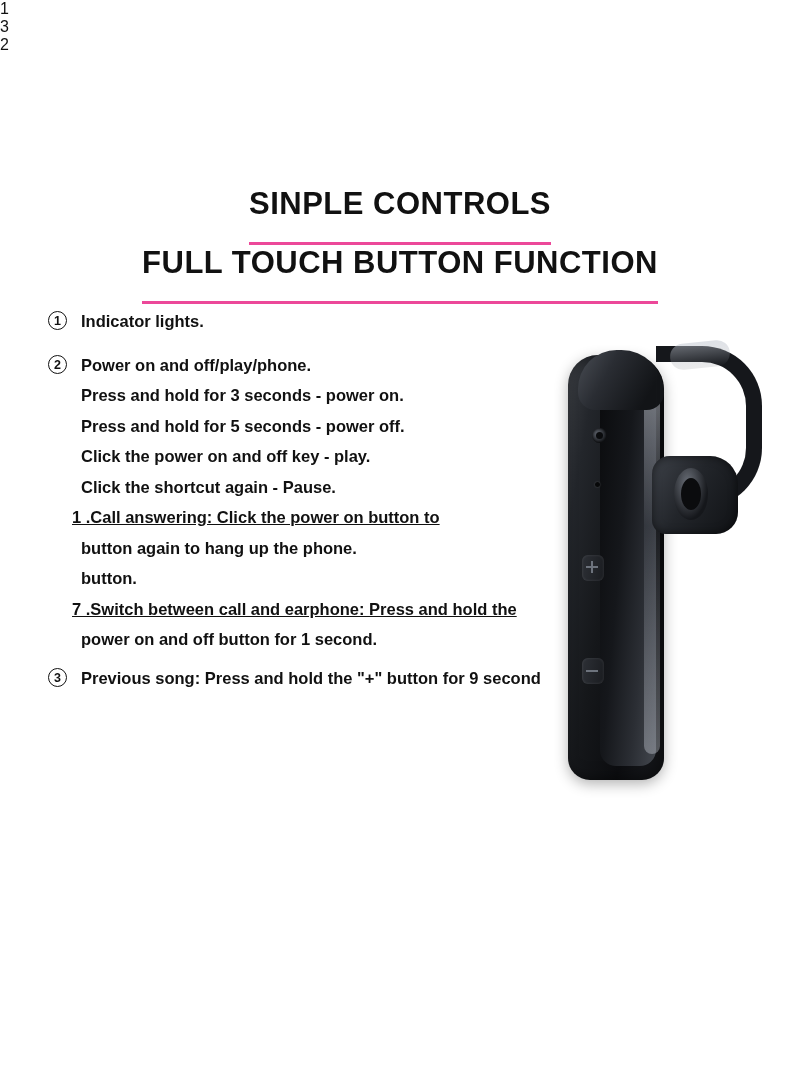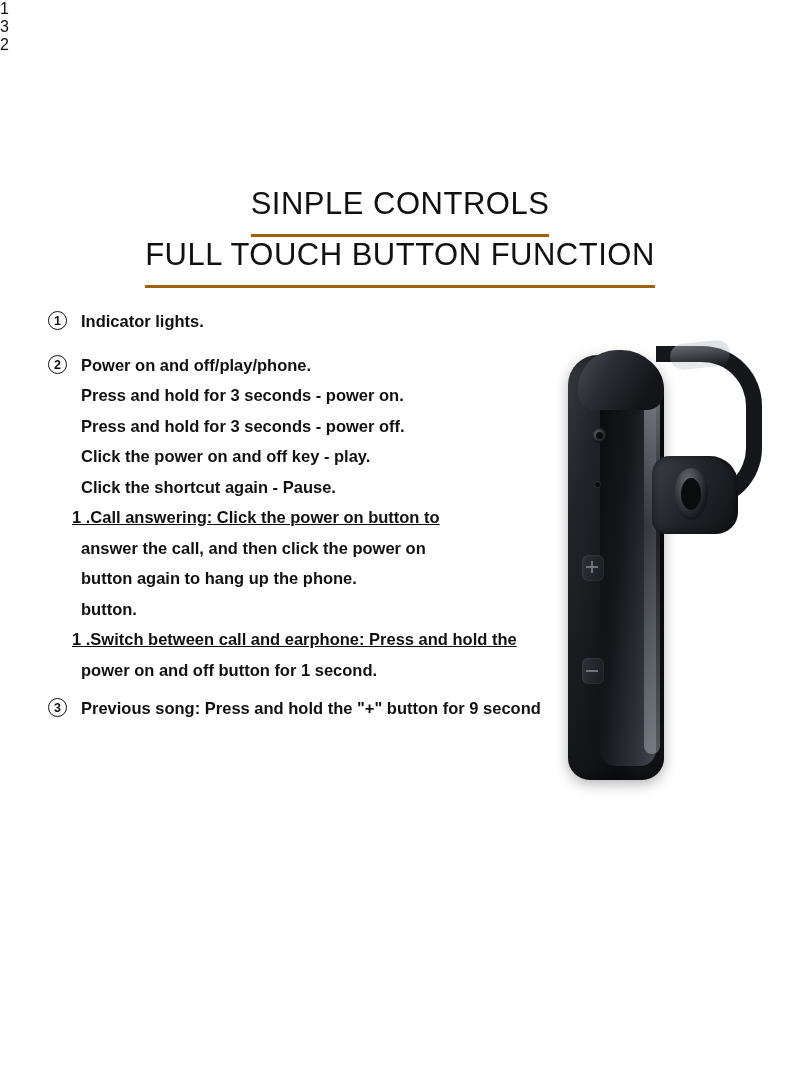--- a/index.html
+++ b/index.html
@@ -18,25 +18,25 @@
 
   
   .titles {
     position: absolute;
     top: 186px;
     left: 0;
     width: 800px;
     text-align: center;
   }
   .title-1, .title-2 {
-    font-weight: normal;
+    font-weight: bold;
     letter-spacing: 0.5px;
     display: inline-block;
-    border-bottom: 3px solid #a16207;
-    padding-bottom: 12px;
+    border-bottom: 3px solid #ec4899;
+    padding-bottom: 20px;
   }
   .title-1 {
     font-size: 31px;
     line-height: 36px;
   }
   .title-2 {
     font-size: 31px;
     line-height: 36px;
   }
 
@@ -329,39 +329,38 @@
 
   <div class="gap-m"></div>
 
   <div class="bullet-row">
     <span class="circle-num">2</span>
     <div class="line">Power on and off/play/phone.</div>
   </div>
 
   <div class="indent-1">
     <div class="line">Press and hold for 3 seconds - power on.</div>
-    <div class="line">Press and hold for 3 seconds - power off.</div>
+    <div class="line">Press and hold for 5 seconds - power off.</div>
     <div class="line">Click the power on and off key - play.</div>
     <div class="line">Click the shortcut again - Pause.</div>
   </div>
 
   <div class="indent-num">
     <div class="line">1 .Call answering: Click the power on button to</div>
   </div>
   <div class="indent-num-cont">
-    <div class="line">answer the call, and then click the power on</div>
     <div class="line">button again to hang up the phone.</div>
   </div>
 
   <div class="indent-num-cont">
     <div class="line">button.</div>
   </div>
 
   <div class="indent-num">
-    <div class="line">1 .Switch between call and earphone: Press and hold the</div>
+    <div class="line">7 .Switch between call and earphone: Press and hold the</div>
   </div>
   <div class="indent-num-cont">
     <div class="line">power on and off button for 1 second.</div>
   </div>
 
   <div class="gap-s"></div>
 
   <div class="bullet-row">
     <span class="circle-num">3</span>
     <div class="line">Previous song: Press and hold the "+" button for 9 second</div>

